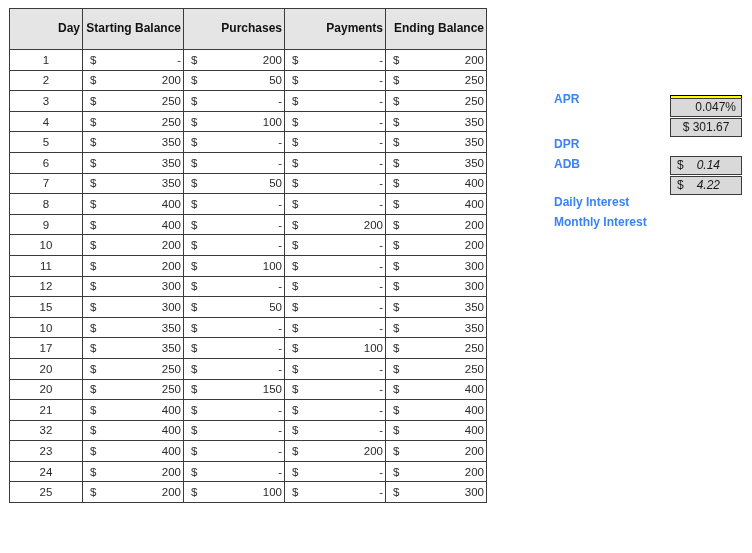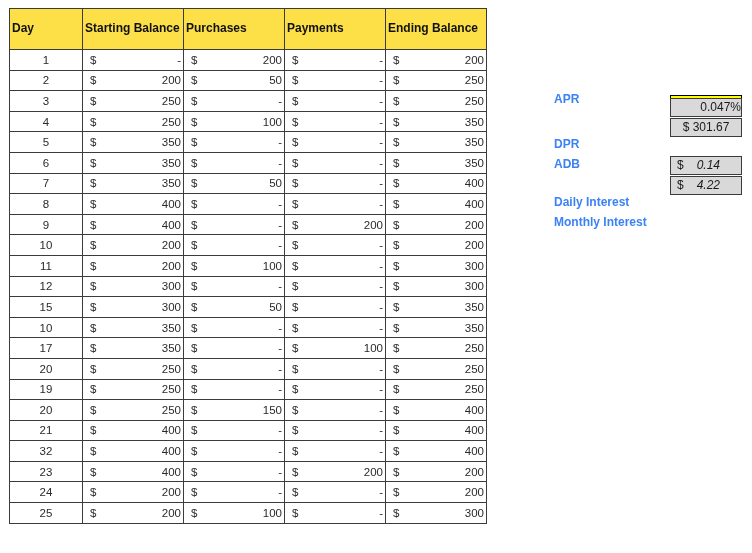--- a/index.html
+++ b/index.html
@@ -30,25 +30,25 @@
     width: 477px;
     font-size: 11.5px;
   }
   table.ledger col.c-day      { width: 73px; }
   table.ledger col.c-start    { width: 101px; }
   table.ledger col.c-purch    { width: 101px; }
   table.ledger col.c-pay      { width: 101px; }
   table.ledger col.c-end      { width: 101px; }
 
   table.ledger th {
-    background: #fde047;
+    background: #e5e5e5;
     border: 1px solid #3b3b3b;
     font-weight: bold;
     font-size: 12px;
-    text-align: left;
+    text-align: right;
     vertical-align: middle;
     height: 40px;
     padding: 0 2px;
     line-height: 1.15;
     color: #111111;
   }
   table.ledger td {
     border: 1px solid #3b3b3b;
     height: 19.6px;
     padding: 0;
@@ -114,20 +114,21 @@
     border: 1px solid #3b3b3b;
     font-size: 12px;
     line-height: 17px;
   }
   .calc-box.highlight { background: #ffff00; border-color: #000000; margin-top: 42px; }
   .calc-box.shaded    { background: #d9d9d9; }
 
   .calc-box .bv {
     display: block;
     text-align: right;
+    padding-right: 5px;
   }
   .calc-box.cur {
     position: absolute;
   }
   .calc-box.cur .bsym {
     position: absolute;
     left: 6px;
     top: 0;
     line-height: 17px;
   }
@@ -454,39 +455,20 @@
           <td class="money">
             <span class="sym">$</span>
             <span class="amt">-</span>
           </td>
           <td class="money">
             <span class="sym">$</span>
             <span class="amt">250</span>
           </td>
         </tr>
         <tr>
-          <td class="day-cell">19</td>
-          <td class="money">
-            <span class="sym">$</span>
-            <span class="amt">250</span>
-          </td>
-          <td class="money">
-            <span class="sym">$</span>
-            <span class="amt">-</span>
-          </td>
-          <td class="money">
-            <span class="sym">$</span>
-            <span class="amt">-</span>
-          </td>
-          <td class="money">
-            <span class="sym">$</span>
-            <span class="amt">250</span>
-          </td>
-        </tr>
-        <tr>
           <td class="day-cell">20</td>
           <td class="money">
             <span class="sym">$</span>
             <span class="amt">250</span>
           </td>
           <td class="money">
             <span class="sym">$</span>
             <span class="amt">150</span>
           </td>
           <td class="money">

